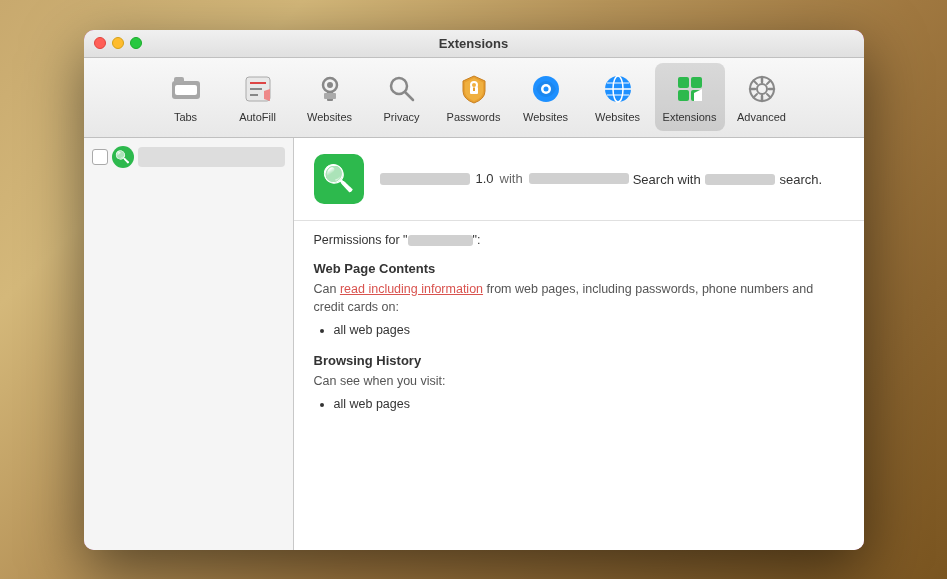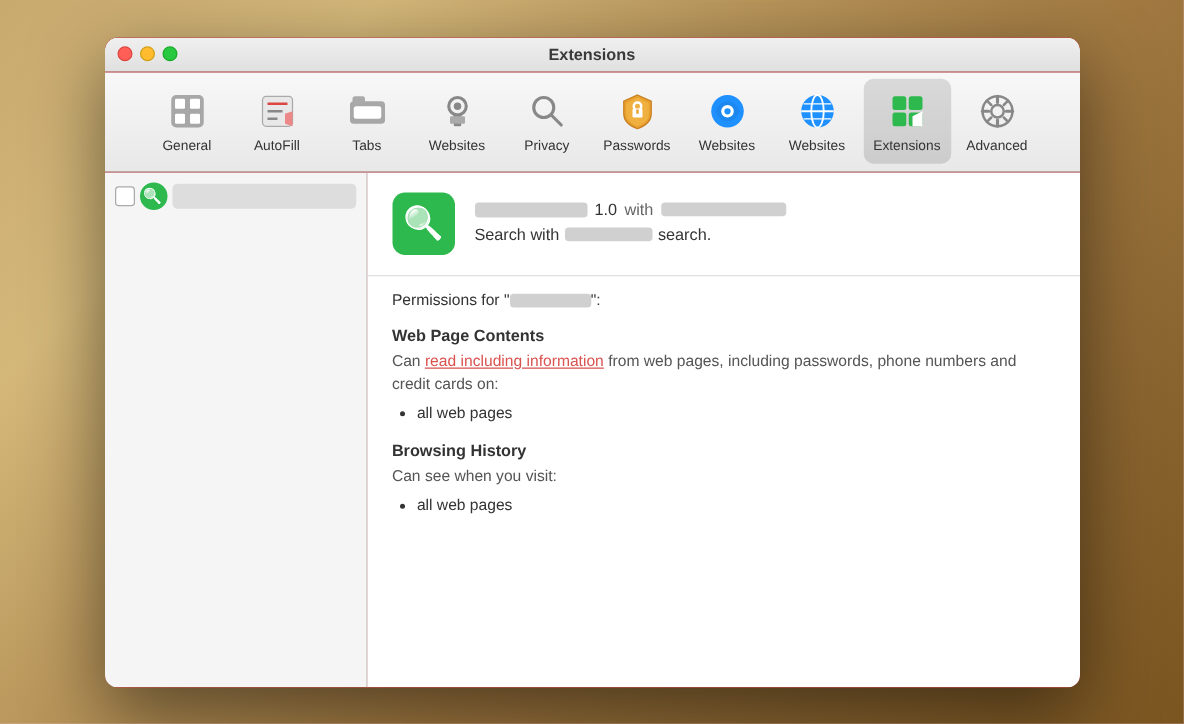--- a/index.html
+++ b/index.html
@@ -10,21 +10,21 @@
       background: linear-gradient(135deg, #c8a96e 0%, #d4b87a 20%, #b8955a 40%, #a07840 60%, #8b6530 80%, #7a5520 100%);
       display: flex;
       align-items: center;
       justify-content: center;
       font-family: -apple-system, BlinkMacSystemFont, 'Helvetica Neue', Helvetica, Arial, sans-serif;
     }
 
     .window {
       width: 780px;
       height: 520px;
-      background: #b91c1c;
+      background: #f0abfc;
       border-radius: 10px;
       box-shadow: 0 20px 60px rgba(0,0,0,0.5);
       display: flex;
       flex-direction: column;
       overflow: hidden;
     }
 
     .titlebar {
       height: 28px;
       background: linear-gradient(180deg, #f0f0f0 0%, #e0e0e0 100%);
@@ -184,21 +184,21 @@
     }
 
     .extension-icon-large::after {
       content: '🔍';
       font-size: 26px;
       filter: brightness(10);
     }
 
     .extension-info {
       display: flex;
-      flex-direction: column;
+      flex-direction: row;
       gap: 4px;
     }
 
     .extension-name-row {
       display: flex;
       align-items: center;
       gap: 6px;
     }
 
     .ext-name-bar {
@@ -321,55 +321,43 @@
     <div class="traffic-lights">
       <div class="traffic-light tl-close"></div>
       <div class="traffic-light tl-min"></div>
       <div class="traffic-light tl-max"></div>
     </div>
     <span class="titlebar-title">Extensions</span>
   </div>
 
   <div class="toolbar">
 
-    <div class="toolbar-item">
-      <div class="toolbar-icon">
-        <svg class="tb-svg" viewBox="0 0 32 32" fill="none">
-          <rect x="3" y="3" width="26" height="26" rx="4" fill="#888" opacity="0.7"></rect>
-          <rect x="6" y="6" width="8" height="8" rx="1" fill="white"></rect>
-          <rect x="6" y="18" width="8" height="8" rx="1" fill="white"></rect>
-          <rect x="18" y="6" width="8" height="8" rx="1" fill="white"></rect>
-          <rect x="18" y="18" width="8" height="8" rx="1" fill="white"></rect>
-        </svg>
-      </div>
-      <span class="toolbar-label">General</span>
+
+    <div class="toolbar-item">
+      <div class="toolbar-icon">
+        <svg class="tb-svg" viewBox="0 0 32 32" fill="none">
+          <rect x="2" y="8" width="28" height="18" rx="3" fill="#888" opacity="0.7"></rect>
+          <rect x="4" y="4" width="10" height="6" rx="2" fill="#aaa"></rect>
+          <rect x="5" y="12" width="22" height="10" rx="2" fill="white"></rect>
+        </svg>
+      </div>
+      <span class="toolbar-label">Tabs</span>
     </div>
 
     <div class="toolbar-item">
       <div class="toolbar-icon">
         <svg class="tb-svg" viewBox="0 0 32 32" fill="none">
           <rect x="4" y="4" width="24" height="24" rx="3" fill="#e8e8e8" stroke="#aaa"></rect>
           <line x1="8" y1="10" x2="24" y2="10" stroke="#d44" stroke-width="2"></line>
           <line x1="8" y1="16" x2="20" y2="16" stroke="#888" stroke-width="2"></line>
           <line x1="8" y1="22" x2="16" y2="22" stroke="#888" stroke-width="2"></line>
           <polygon points="22,18 28,16 28,28 22,26" fill="#e88"></polygon>
         </svg>
       </div>
       <span class="toolbar-label">AutoFill</span>
-    </div>
-
-    <div class="toolbar-item">
-      <div class="toolbar-icon">
-        <svg class="tb-svg" viewBox="0 0 32 32" fill="none">
-          <rect x="2" y="8" width="28" height="18" rx="3" fill="#888" opacity="0.7"></rect>
-          <rect x="4" y="4" width="10" height="6" rx="2" fill="#aaa"></rect>
-          <rect x="5" y="12" width="22" height="10" rx="2" fill="white"></rect>
-        </svg>
-      </div>
-      <span class="toolbar-label">Tabs</span>
     </div>
 
     <div class="toolbar-item">
       <div class="toolbar-icon">
         <svg class="tb-svg" viewBox="0 0 32 32" fill="none">
           <ellipse cx="16" cy="12" rx="7" ry="7" stroke="#888" stroke-width="2.5" fill="none"></ellipse>
           <circle cx="16" cy="12" r="3" fill="#888"></circle>
           <rect x="13" y="18" width="6" height="10" rx="1" fill="#888"></rect>
           <rect x="10" y="20" width="12" height="6" rx="1" fill="#aaa"></rect>
         </svg>

